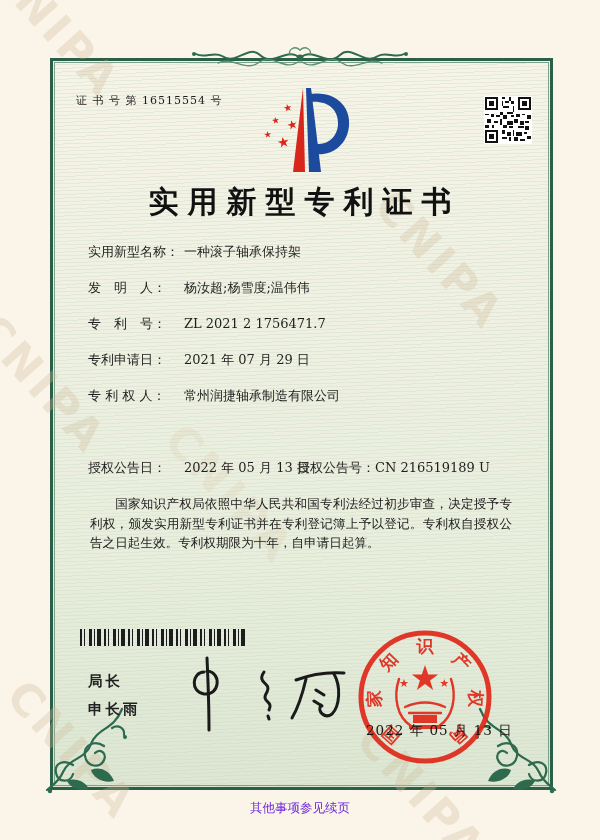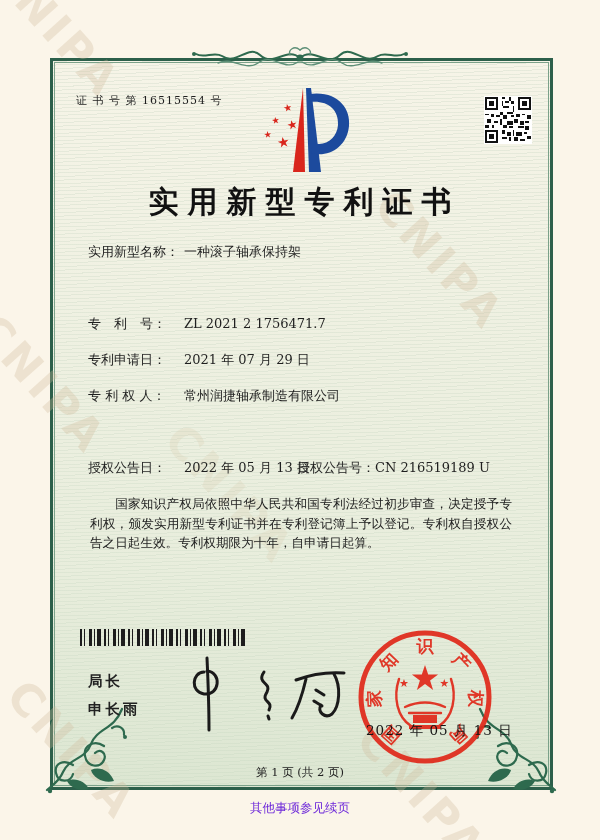--- a/index.html
+++ b/index.html
@@ -187,20 +187,23 @@
       <rect x="1" y="19" width="5" height="5" fill="#fff"></rect>
         <rect x="2" y="20" width="3" height="3"></rect>
     </g>
   </svg>
 
   <div class="title">实用新型专利证书</div>
 
   <div class="row" style="top:243px">
     <span class="lbl">实用新型名称：</span><span>一种滚子轴承保持架</span>
   </div>
+  <div class="row" style="top:279px">
+    <span class="lbl">发　明　人：</span><span>杨汝超;杨雪度;温伟伟</span>
+  </div>
   <div class="row" style="top:315px">
     <span class="lbl">专　利　号：</span><span>ZL 2021 2 1756471.7</span>
   </div>
   <div class="row" style="top:351px">
     <span class="lbl">专利申请日：</span><span>2021 年 07 月 29 日</span>
   </div>
   <div class="row" style="top:387px">
     <span class="lbl">专 利 权 人：</span><span>常州润捷轴承制造有限公司</span>
   </div>
   <div class="row" style="top:459px">
@@ -272,16 +275,15 @@
       <rect x="58" y="88" width="24" height="8" stroke="none"></rect>
       <g stroke-width="1.6" fill="none">
           <path d="M62,88 v8 M68,88 v8 M74,88 v8 M80,88 v8"></path>
         </g>
       <rect x="54" y="98" width="32" height="4" stroke="none"></rect>
     </g>
   </svg>
 
   <div class="seal-date">2022 年 05 月 13 日</div>
 
-  <div class="page-no">第 1 页 (共 2 页)</div>
   <div class="continuation">其他事项参见续页</div>
 
 </div>
 
 </body></html>

